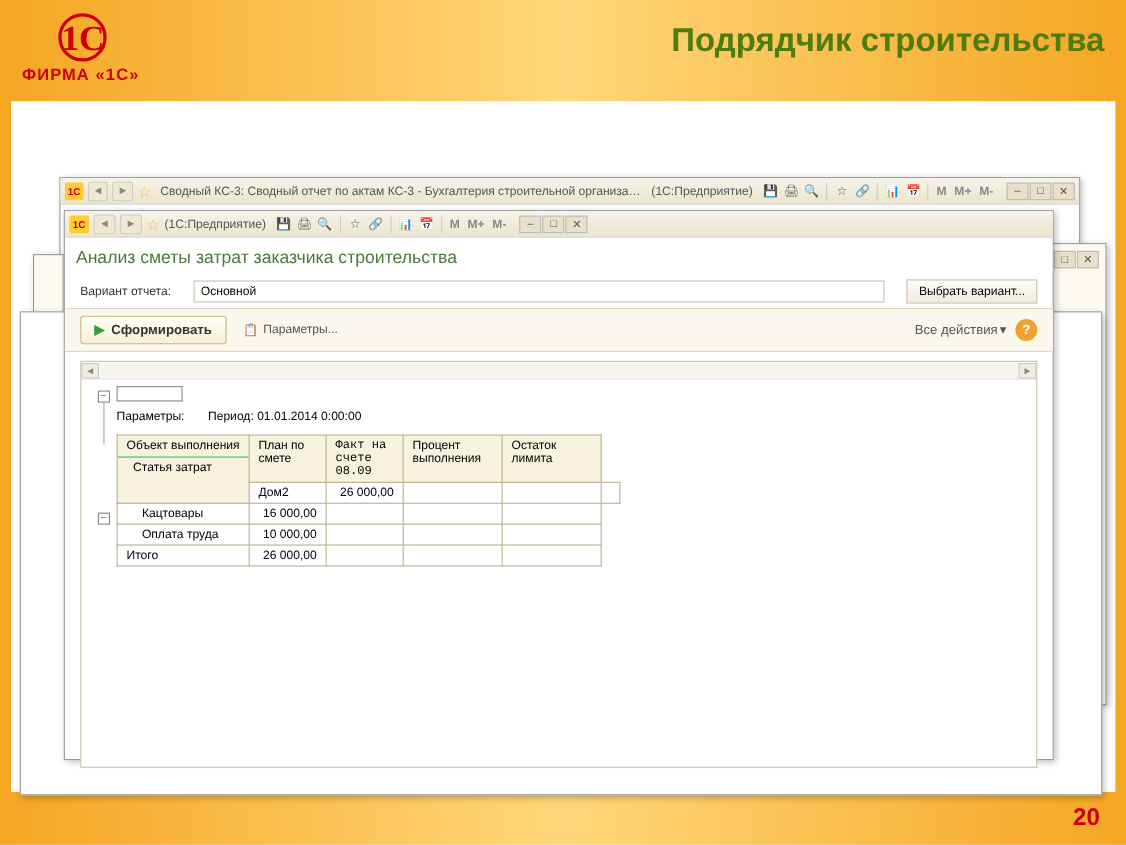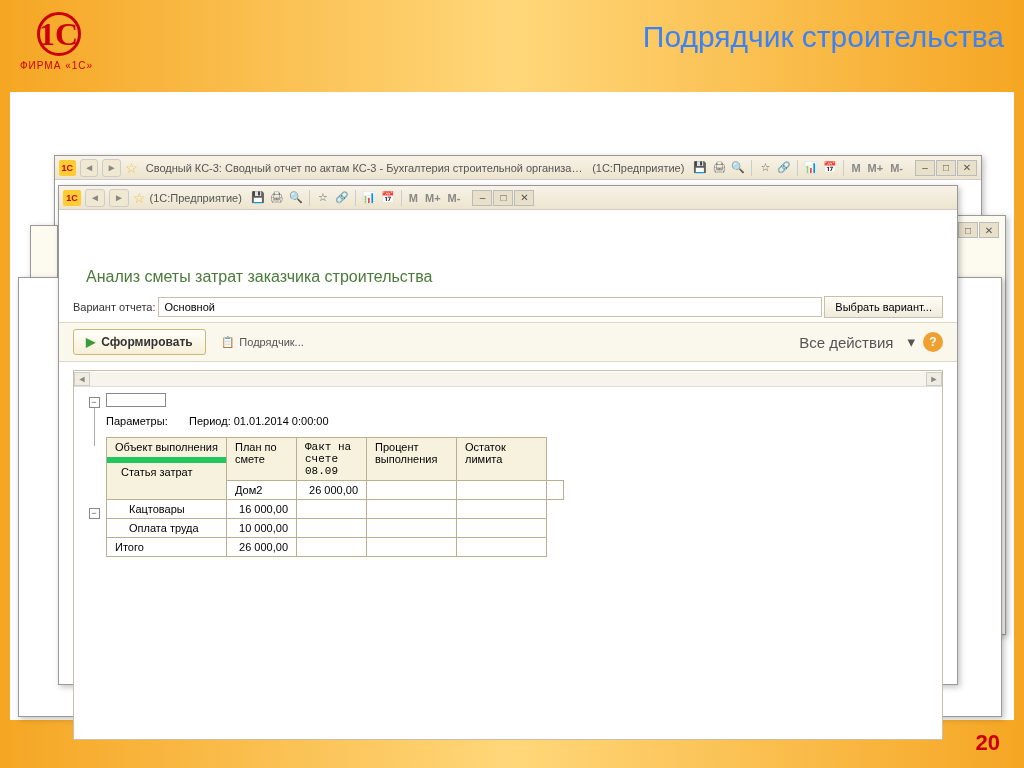--- a/index.html
+++ b/index.html
@@ -3,22 +3,22 @@
 <meta charset="utf-8">
 <style>
 * { margin: 0; padding: 0; box-sizing: border-box; }
 body { font-family: Arial, sans-serif; background: linear-gradient(to right, #f5a623 0%, #ffd77a 50%, #f5a623 100%); width: 1024px; height: 768px; overflow: hidden; position: relative; }
 
 .slide-header { display: flex; justify-content: space-between; align-items: flex-start; padding: 12px 20px 8px 20px; }
 .logo-area { display: flex; flex-direction: column; align-items: center; }
 .logo-box { display: flex; align-items: center; }
 .logo-1c { font-size: 32px; font-weight: bold; color: #cc0000; font-family: Georgia, serif; border: 3px solid #cc0000; border-radius: 50%; width: 44px; height: 44px; display: flex; align-items: center; justify-content: center; }
 .logo-text-e { font-size: 40px; font-weight: bold; color: #cc0000; font-style: italic; margin-left: -4px; }
-.logo-sub { font-size: 10px; color: #cc0000; font-weight: normal; margin-top: 4px; letter-spacing: 1px; }
-.slide-title { color: #3b82f6; font-size: 30px; font-weight: normal; text-align: right; padding-top: 8px; }
+.logo-sub { font-size: 15px; color: #cc0000; font-weight: bold; margin-top: 4px; letter-spacing: 1px; }
+.slide-title { color: #4d7c0f; font-size: 30px; font-weight: bold; text-align: right; padding-top: 8px; }
 .slide-sub { color: #cc0000; font-size: 18px; font-weight: bold; text-align: center; margin: 28px 30px 8px 260px; }
 .slide-sub2 { color: #cc0000; font-size: 18px; font-weight: bold; text-align: right; margin: 0 30px 8px 0; }
 
 .content-area { position: relative; margin: 0 18px; }
 
 .window { position: absolute; background: #fff; border: 1px solid #999; box-shadow: 2px 2px 6px rgba(0,0,0,0.25); }
 .win-back1 { left: 36px; top: -10px; width: 928px; height: 512px; }
 .win-back2 { left: 0px; top: 112px; width: 984px; height: 440px; }
 .win-back3 { left: 12px; top: 60px; width: 28px; height: 480px; background: #fdfaf0; }
 .win-back4 { right: 0px; top: 50px; width: 60px; height: 420px; background: #fdfaf0; }
@@ -30,32 +30,32 @@
 .tb-arrow { width: 20px; height: 18px; background: #f0e8d0; border: 1px solid #ccc; border-radius: 3px; display: flex; align-items: center; justify-content: center; font-size: 10px; color: #888; }
 .tb-star { color: #f0c040; font-size: 14px; }
 .tb-title { flex: 0 1 auto; white-space: nowrap; overflow: hidden; text-overflow: ellipsis; margin: 0 4px; }
 .tb-app { white-space: nowrap; margin-right: 4px; }
 .tb-tools { display: flex; gap: 3px; align-items: center; }
 .tb-tool { width: 16px; height: 16px; display: flex; align-items: center; justify-content: center; font-size: 11px; color: #666; }
 .tb-m { font-size: 11px; color: #888; font-weight: bold; padding: 0 2px; cursor: pointer; }
 .tb-win { display: flex; gap: 1px; margin-left: 6px; }
 .tb-winbtn { width: 20px; height: 16px; background: #e8e0c8; border: 1px solid #bbb; display: flex; align-items: center; justify-content: center; font-size: 10px; color: #555; cursor: pointer; }
 
-.report-title { font-size: 16px; color: #4a7a3a; padding: 10px 14px 6px 27px; margin-top: 48px; }
-.variant-row { display: flex; align-items: center; padding: 4px 14px; gap: 2px; font-size: 11px; }
+.report-title { font-size: 16px; color: #4a7a3a; padding: 10px 14px 6px 10px; }
+.variant-row { display: flex; align-items: center; padding: 4px 14px; gap: 20px; font-size: 11px; }
 .variant-label { color: #333; }
 .variant-input { flex: 1; height: 20px; border: 1px solid #c8c0a8; background: #fff; padding: 0 6px; font-size: 11px; }
 .variant-btn { height: 22px; padding: 0 10px; background: linear-gradient(#fefdf7,#f0eadb); border: 1px solid #c8c0a8; font-size: 11px; cursor: pointer; }
 
 .toolbar-row { display: flex; align-items: center; padding: 6px 14px; gap: 8px; border-top: 1px solid #e0d8c0; border-bottom: 1px solid #e0d8c0; background: #faf7ec; }
 .btn-generate { display: flex; align-items: center; gap: 6px; height: 26px; padding: 0 12px; background: linear-gradient(#fffef8,#f7f0d8); border: 1px solid #c8b878; border-radius: 3px; font-size: 12px; font-weight: bold; color: #333; cursor: pointer; }
 .btn-generate .play { color: #3a9a3a; font-size: 12px; }
 .btn-settings { display: flex; align-items: center; gap: 4px; height: 24px; padding: 0 8px; background: transparent; border: none; font-size: 11px; color: #555; cursor: pointer; }
 .toolbar-spacer { flex: 1; }
-.all-actions { font-size: 15px; color: #555; cursor: pointer; display: flex; align-items: center; gap: 14px; }
+.all-actions { font-size: 12px; color: #555; cursor: pointer; display: flex; align-items: center; gap: 2px; }
 .help-btn { width: 20px; height: 20px; border-radius: 50%; background: #f0a030; color: #fff; font-size: 12px; font-weight: bold; display: flex; align-items: center; justify-content: center; cursor: pointer; }
 
 .report-body { margin: 8px 14px; border: 1px solid #c8c0a8; height: 370px; background: #fff; position: relative; }
 .scroll-top { height: 16px; border-bottom: 1px solid #ddd; display: flex; align-items: center; }
 .scroll-top .sarrow { width: 16px; height: 14px; border: 1px solid #ccc; background: #f0ece0; font-size: 9px; display: flex; align-items: center; justify-content: center; color: #888; }
 .scroll-top .strack { flex: 1; height: 14px; background: #f6f4ec; }
 
 .report-inner { padding: 6px 8px; font-size: 11px; display: flex; }
 .tree-col { width: 24px; display: flex; flex-direction: column; align-items: center; padding-top: 2px; }
 .tree-box { width: 11px; height: 11px; border: 1px solid #888; font-size: 9px; line-height: 9px; text-align: center; color: #555; margin-top: 2px; cursor: pointer; background: #fff; }
@@ -174,21 +174,21 @@
       <button class="variant-btn">Выбрать вариант...</button>
     </div>
 
     <div class="toolbar-row">
       <button class="btn-generate">
         <span class="play">▶</span>
         <span>Сформировать</span>
       </button>
       <button class="btn-settings">
         <span>📋</span>
-        <span>Подрядчик...</span>
+        <span>Параметры...</span>
       </button>
       <div class="toolbar-spacer"></div>
       <div class="all-actions">
         <span>Все действия</span>
         <span>▾</span>
       </div>
       <div class="help-btn">?</div>
     </div>
 
     <div class="report-body">
@@ -208,21 +208,21 @@
           <div style="border:1px solid #888;width:60px;height:14px;margin-bottom:4px;"></div>
           <div class="params-row">
             <span class="params-label">Параметры:</span>
             <span>Период: 01.01.2014 0:00:00</span>
           </div>
           <table class="data">
             <tbody>
                 <tr>
               <th rowspan="2" style="width:120px;">
                 <div>Объект выполнения</div>
-                <div style="border-top:6px solid #22c55e;margin:4px -8px 0 -8px;padding:3px 8px 0 14px;">Статья затрат</div>
+                <div style="border-top:1px solid #22c55e;margin:4px -8px 0 -8px;padding:3px 8px 0 14px;">Статья затрат</div>
               </th>
               <th style="width:70px;">План по смете</th>
               <th style="width:70px;font-family:Liberation Mono, monospace;">Факт на счете 08.09</th>
               <th style="width:90px;">Процент выполнения</th>
               <th style="width:90px;">Остаток лимита</th>
             </tr>
 
             <tr>
               <td>Дом2</td>
               <td class="num">26 000,00</td>

